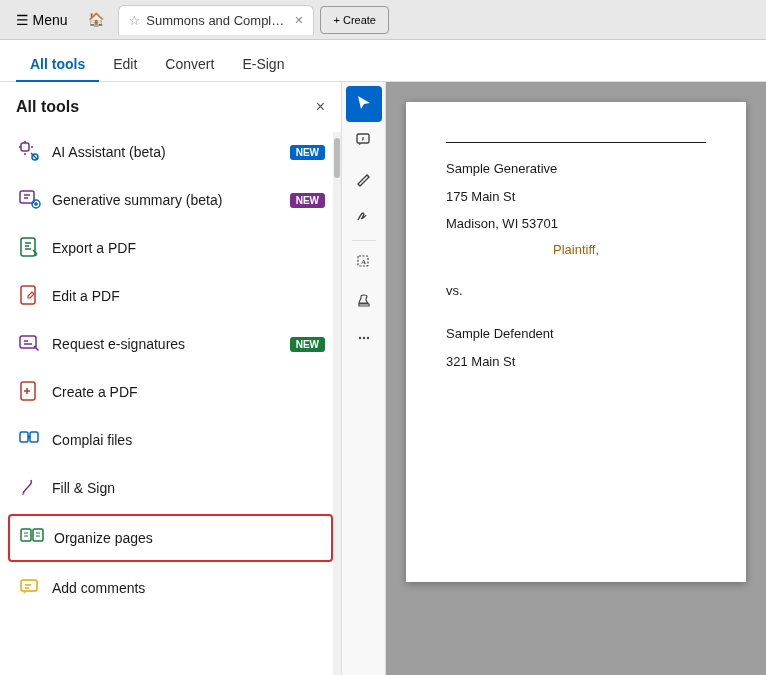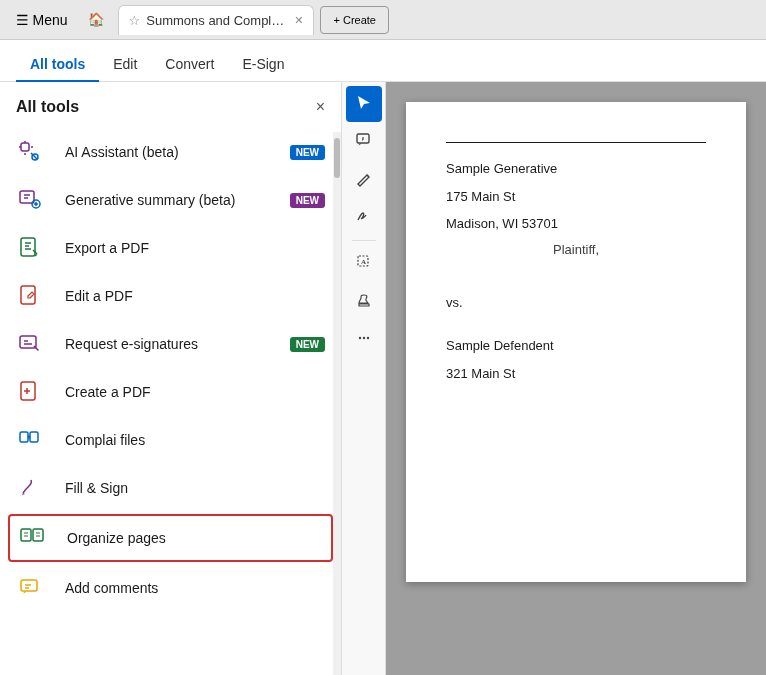--- a/index.html
+++ b/index.html
@@ -112,21 +112,21 @@
 
     
     .tool-list {
       flex: 1;
       overflow: hidden;
       padding: 4px 0;
     }
     .tool-item {
       display: flex;
       align-items: center;
-      gap: 21px;
+      gap: 8px;
       padding: 10px 16px;
       cursor: pointer;
       border-radius: 0;
     }
     .tool-item.highlighted {
       border: 2px solid #d32f2f;
       border-radius: 4px;
       margin: 2px 8px;
       padding: 8px 8px;
     }
@@ -198,22 +198,22 @@
     }
     .doc-block {
       margin-bottom: 8px;
       font-size: 13px;
       color: #1a1a1a;
       line-height: 1.5;
     }
     .doc-center {
       text-align: center;
       font-size: 13px;
-      color: #404040;
-      margin-bottom: 20px;
+      color: #a16207;
+      margin-bottom: 8px;
     }
   </style>
 </head>
 <body>
 
 <div class="browser-bar">
   <button class="menu-btn">
     <span>☰</span>
     <span>Menu</span>
   </button>

